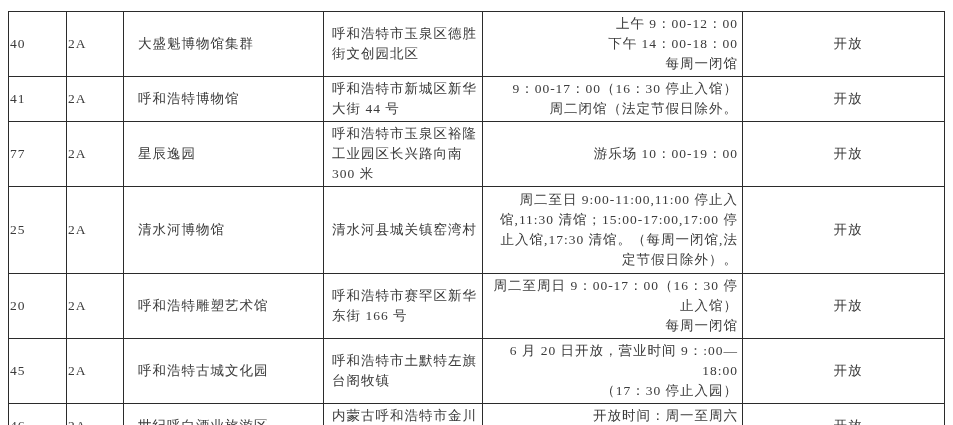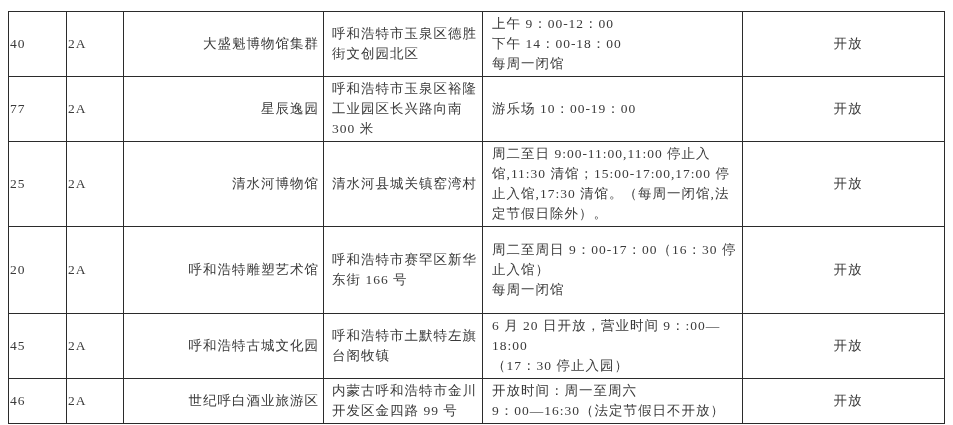--- a/index.html
+++ b/index.html
@@ -38,23 +38,23 @@
   
   table.attractions tr:nth-child(1) { height: 63px; }
   table.attractions tr:nth-child(2) { height: 42px; }
   table.attractions tr:nth-child(3) { height: 62px; }
   table.attractions tr:nth-child(4) { height: 87px; }
   table.attractions tr:nth-child(5) { height: 63px; }
   table.attractions tr:nth-child(6) { height: 40px; }
   table.attractions tr:nth-child(7) { height: 42px; }
 
   td.c-num, td.c-grade { text-align: left; }
-  td.c-name   { text-align: right; padding: 2px 4px 2px 14px; }
+  td.c-name   { text-align: left; padding: 2px 4px 2px 14px; }
   td.c-addr   { text-align: left; padding: 2px 4px 2px 8px; white-space: pre-line; }
-  td.c-hours  { text-align: left; padding: 2px 4px 2px 9px; white-space: pre-line; }
+  td.c-hours  { text-align: right; padding: 2px 4px 2px 9px; white-space: pre-line; }
   td.c-status { text-align: center; padding: 2px 4px 2px 13px; }
 </style>
 </head>
 <body>
 
 <div class="page">
   <table class="attractions">
     <colgroup>
       <col style="width:58px">
       <col style="width:57px">
@@ -65,20 +65,29 @@
     </colgroup>
     <tbody>
       <tr>
         <td class="c-num">40</td>
         <td class="c-grade">2A</td>
         <td class="c-name">大盛魁博物馆集群</td>
         <td class="c-addr">呼和浩特市玉泉区德胜街文创园北区</td>
         <td class="c-hours">上午 9：00-12：00
 下午 14：00-18：00
 每周一闭馆</td>
+        <td class="c-status">开放</td>
+      </tr>
+      <tr>
+        <td class="c-num">41</td>
+        <td class="c-grade">2A</td>
+        <td class="c-name">呼和浩特博物馆</td>
+        <td class="c-addr">呼和浩特市新城区新华大街 44 号</td>
+        <td class="c-hours">9：00-17：00（16：30 停止入馆）
+周二闭馆（法定节假日除外。</td>
         <td class="c-status">开放</td>
       </tr>
       <tr>
         <td class="c-num">77</td>
         <td class="c-grade">2A</td>
         <td class="c-name">星辰逸园</td>
         <td class="c-addr">呼和浩特市玉泉区裕隆工业园区长兴路向南 300 米</td>
         <td class="c-hours">游乐场 10：00-19：00</td>
         <td class="c-status">开放</td>
       </tr>

